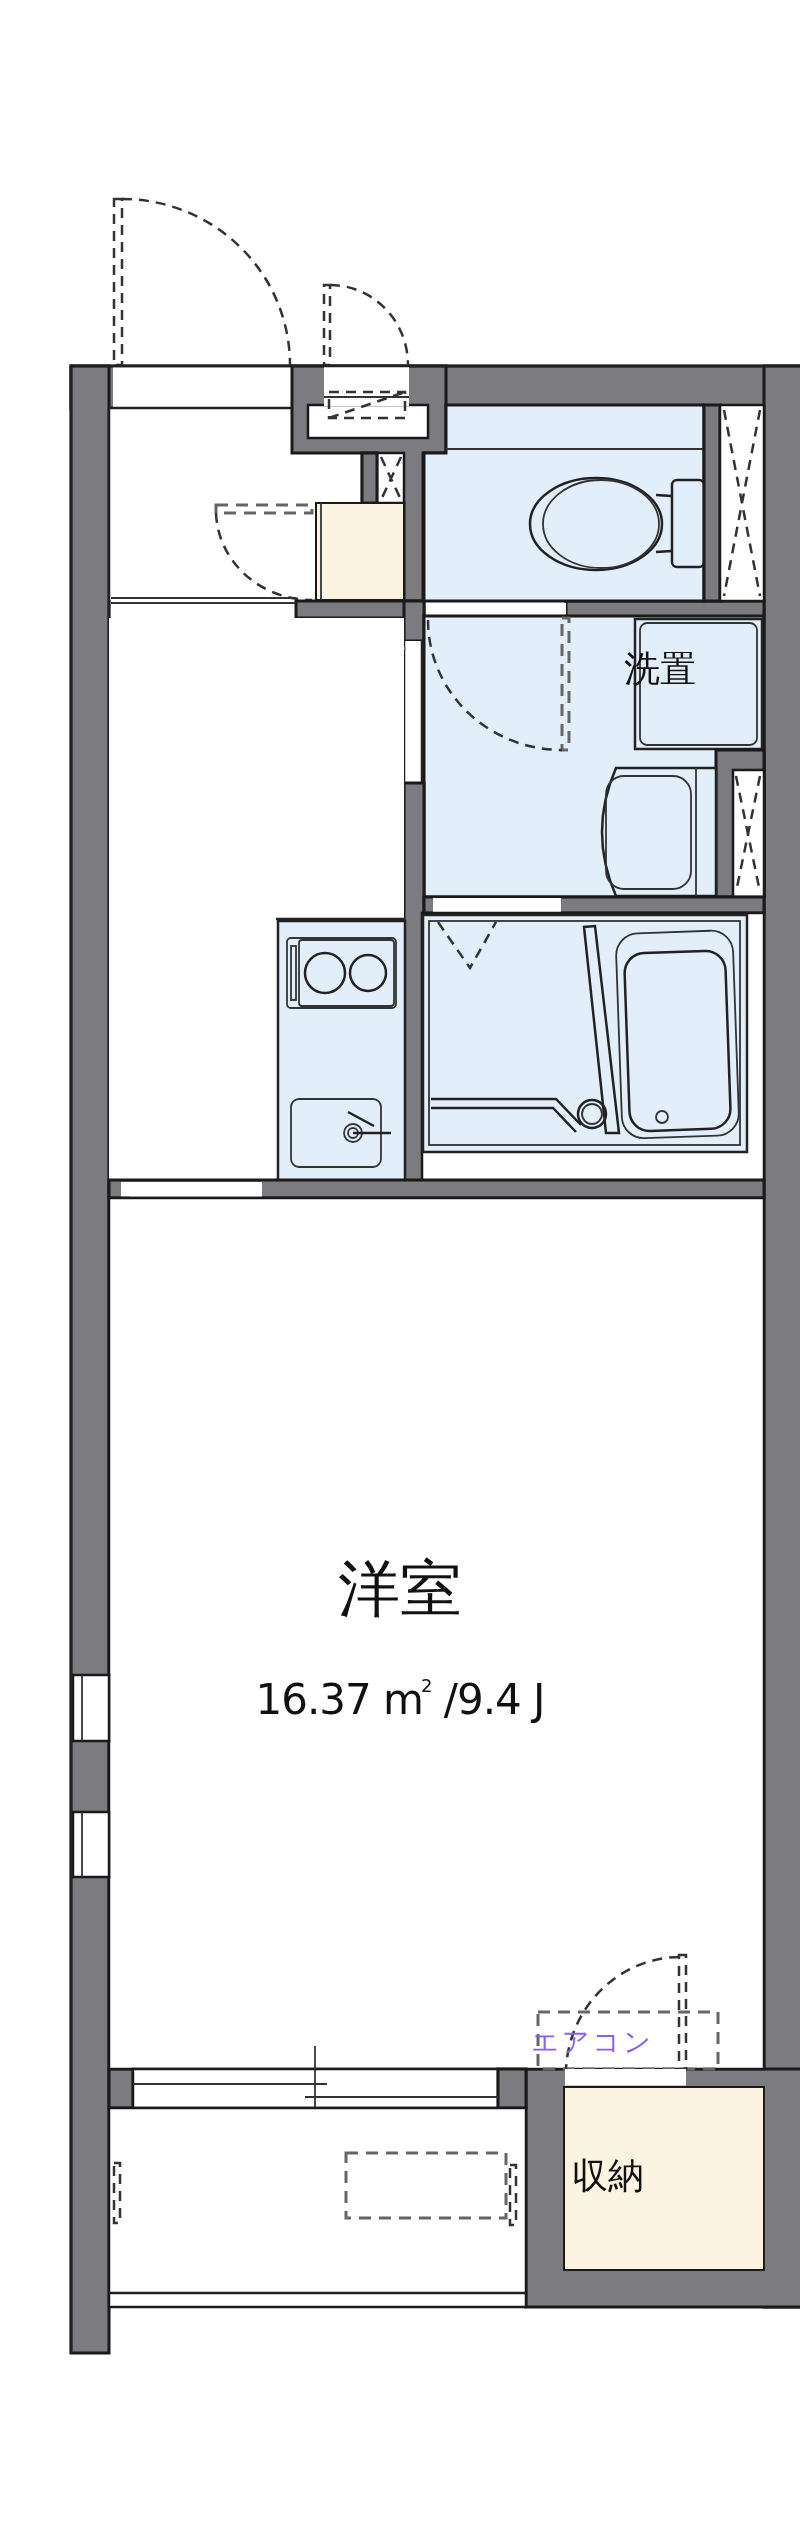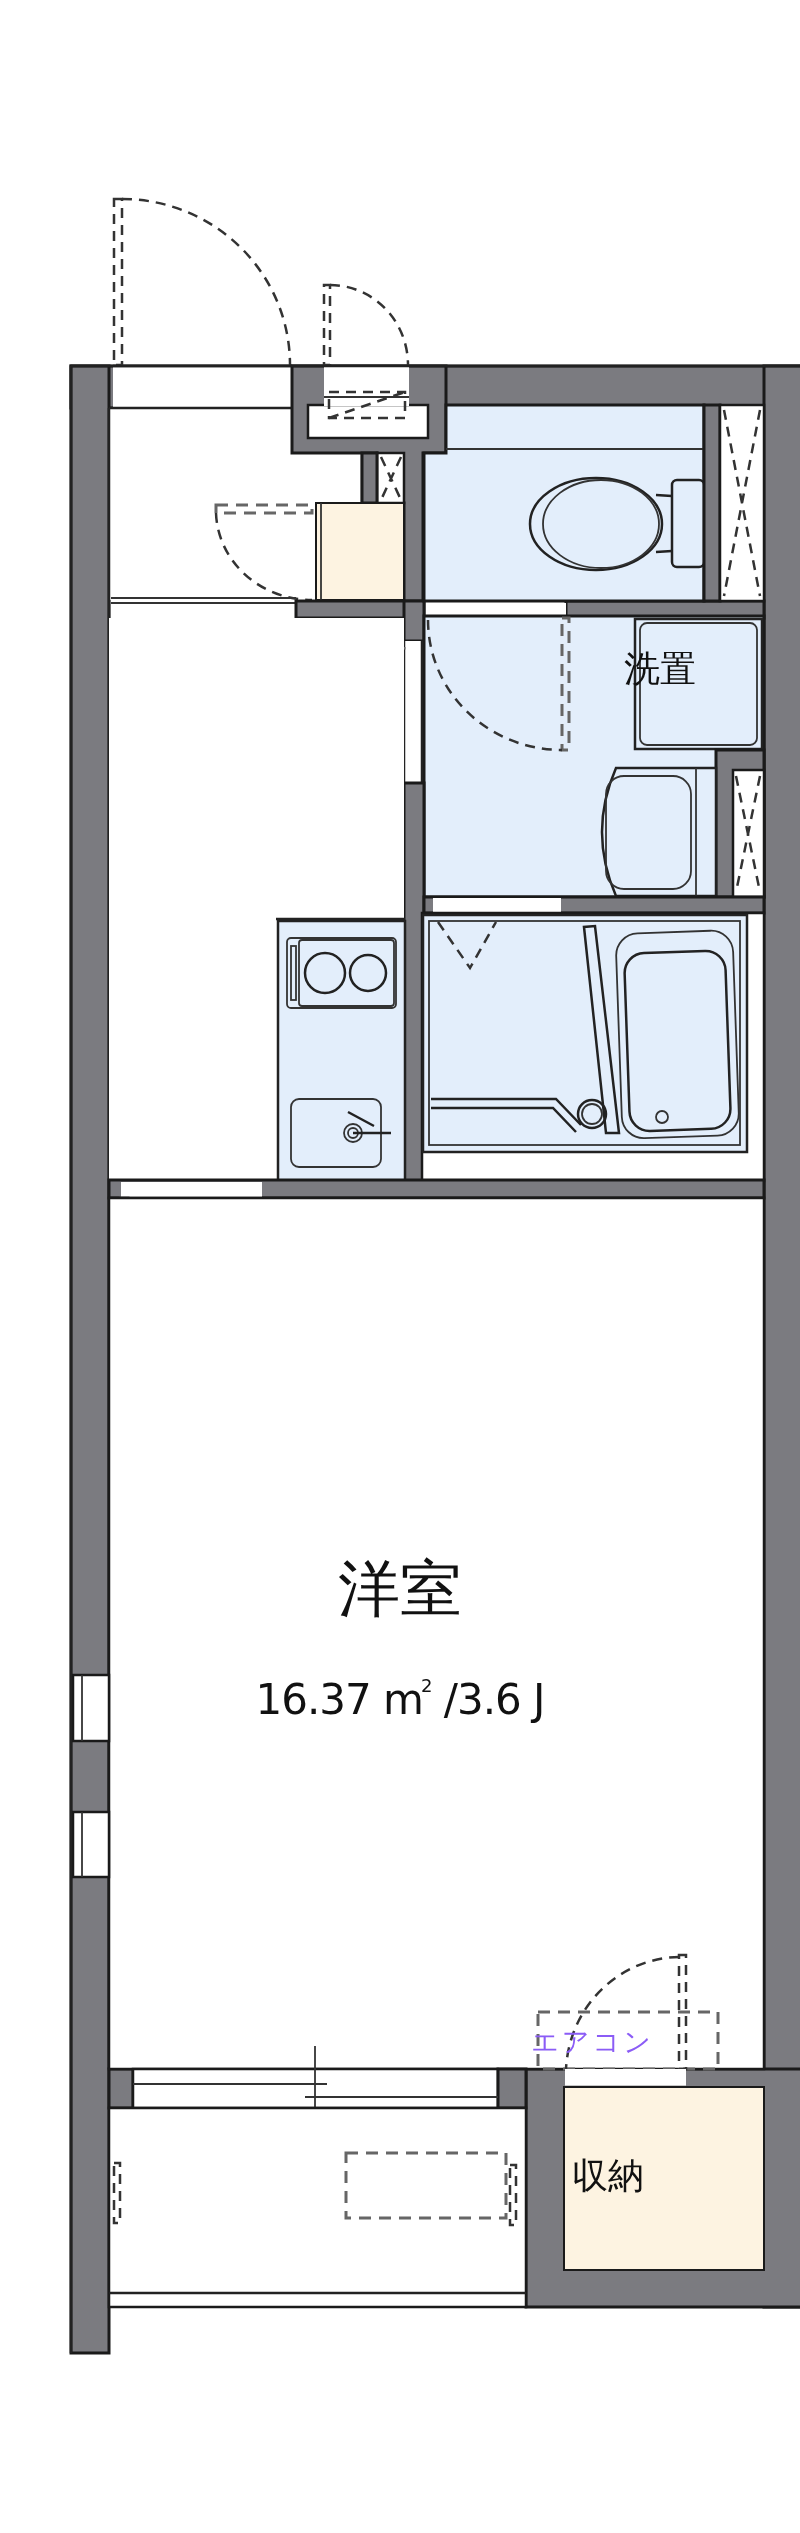--- a/index.html
+++ b/index.html
@@ -247,19 +247,19 @@
 </svg>
 
   
   <div class="label small-label" style="left:604px; top:651px; width:112px;">洗置</div>
 
   <div class="label room-name" style="left:300px; top:1558px; width:200px;">洋室</div>
 
   <div class="label room-area" style="left:180px; top:1677px; width:440px;">
     <span>16.37</span>
     <span>m</span><span class="sup">2</span>
-    <span>/3.6 J</span>
+    <span>/9.4 J</span>
   </div>
 
   <div class="label tiny-label" style="left:505px; top:2028px; width:175px; letter-spacing:3px;">エアコン</div>
 
   <div class="label small-label" style="left:528px; top:2158px; width:160px;">収納</div>
 </div>
 
 </body></html>

